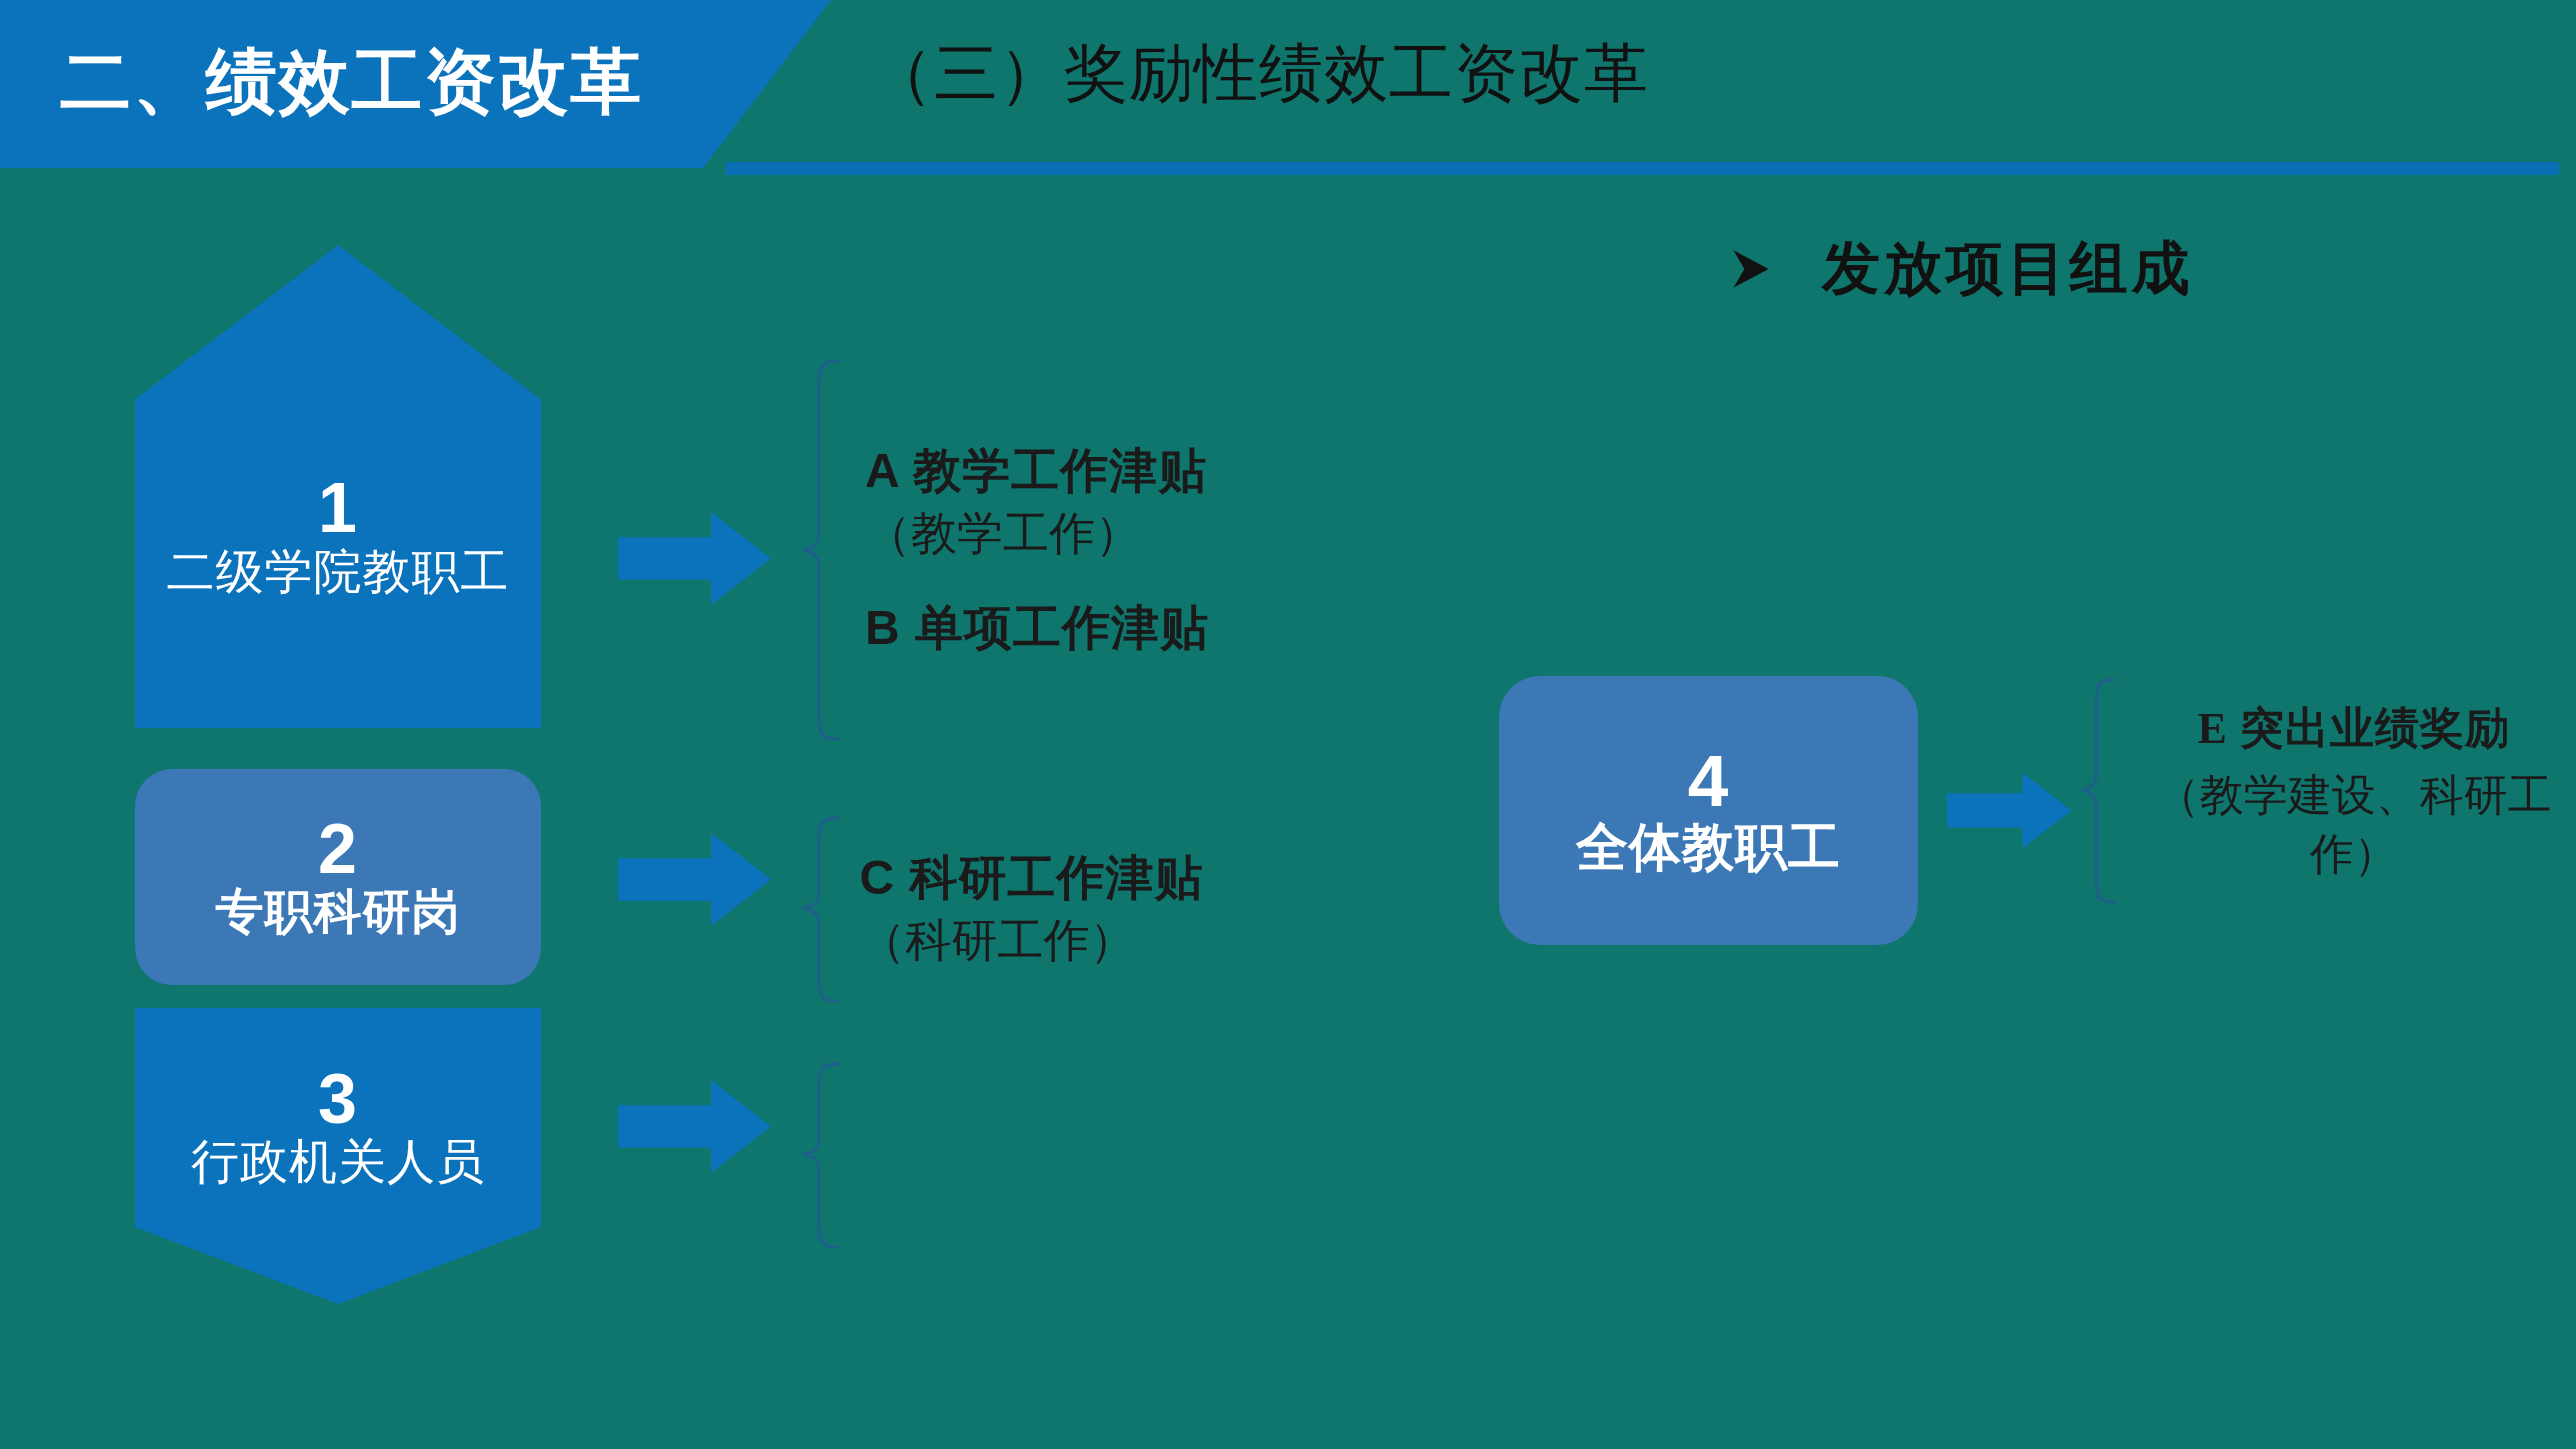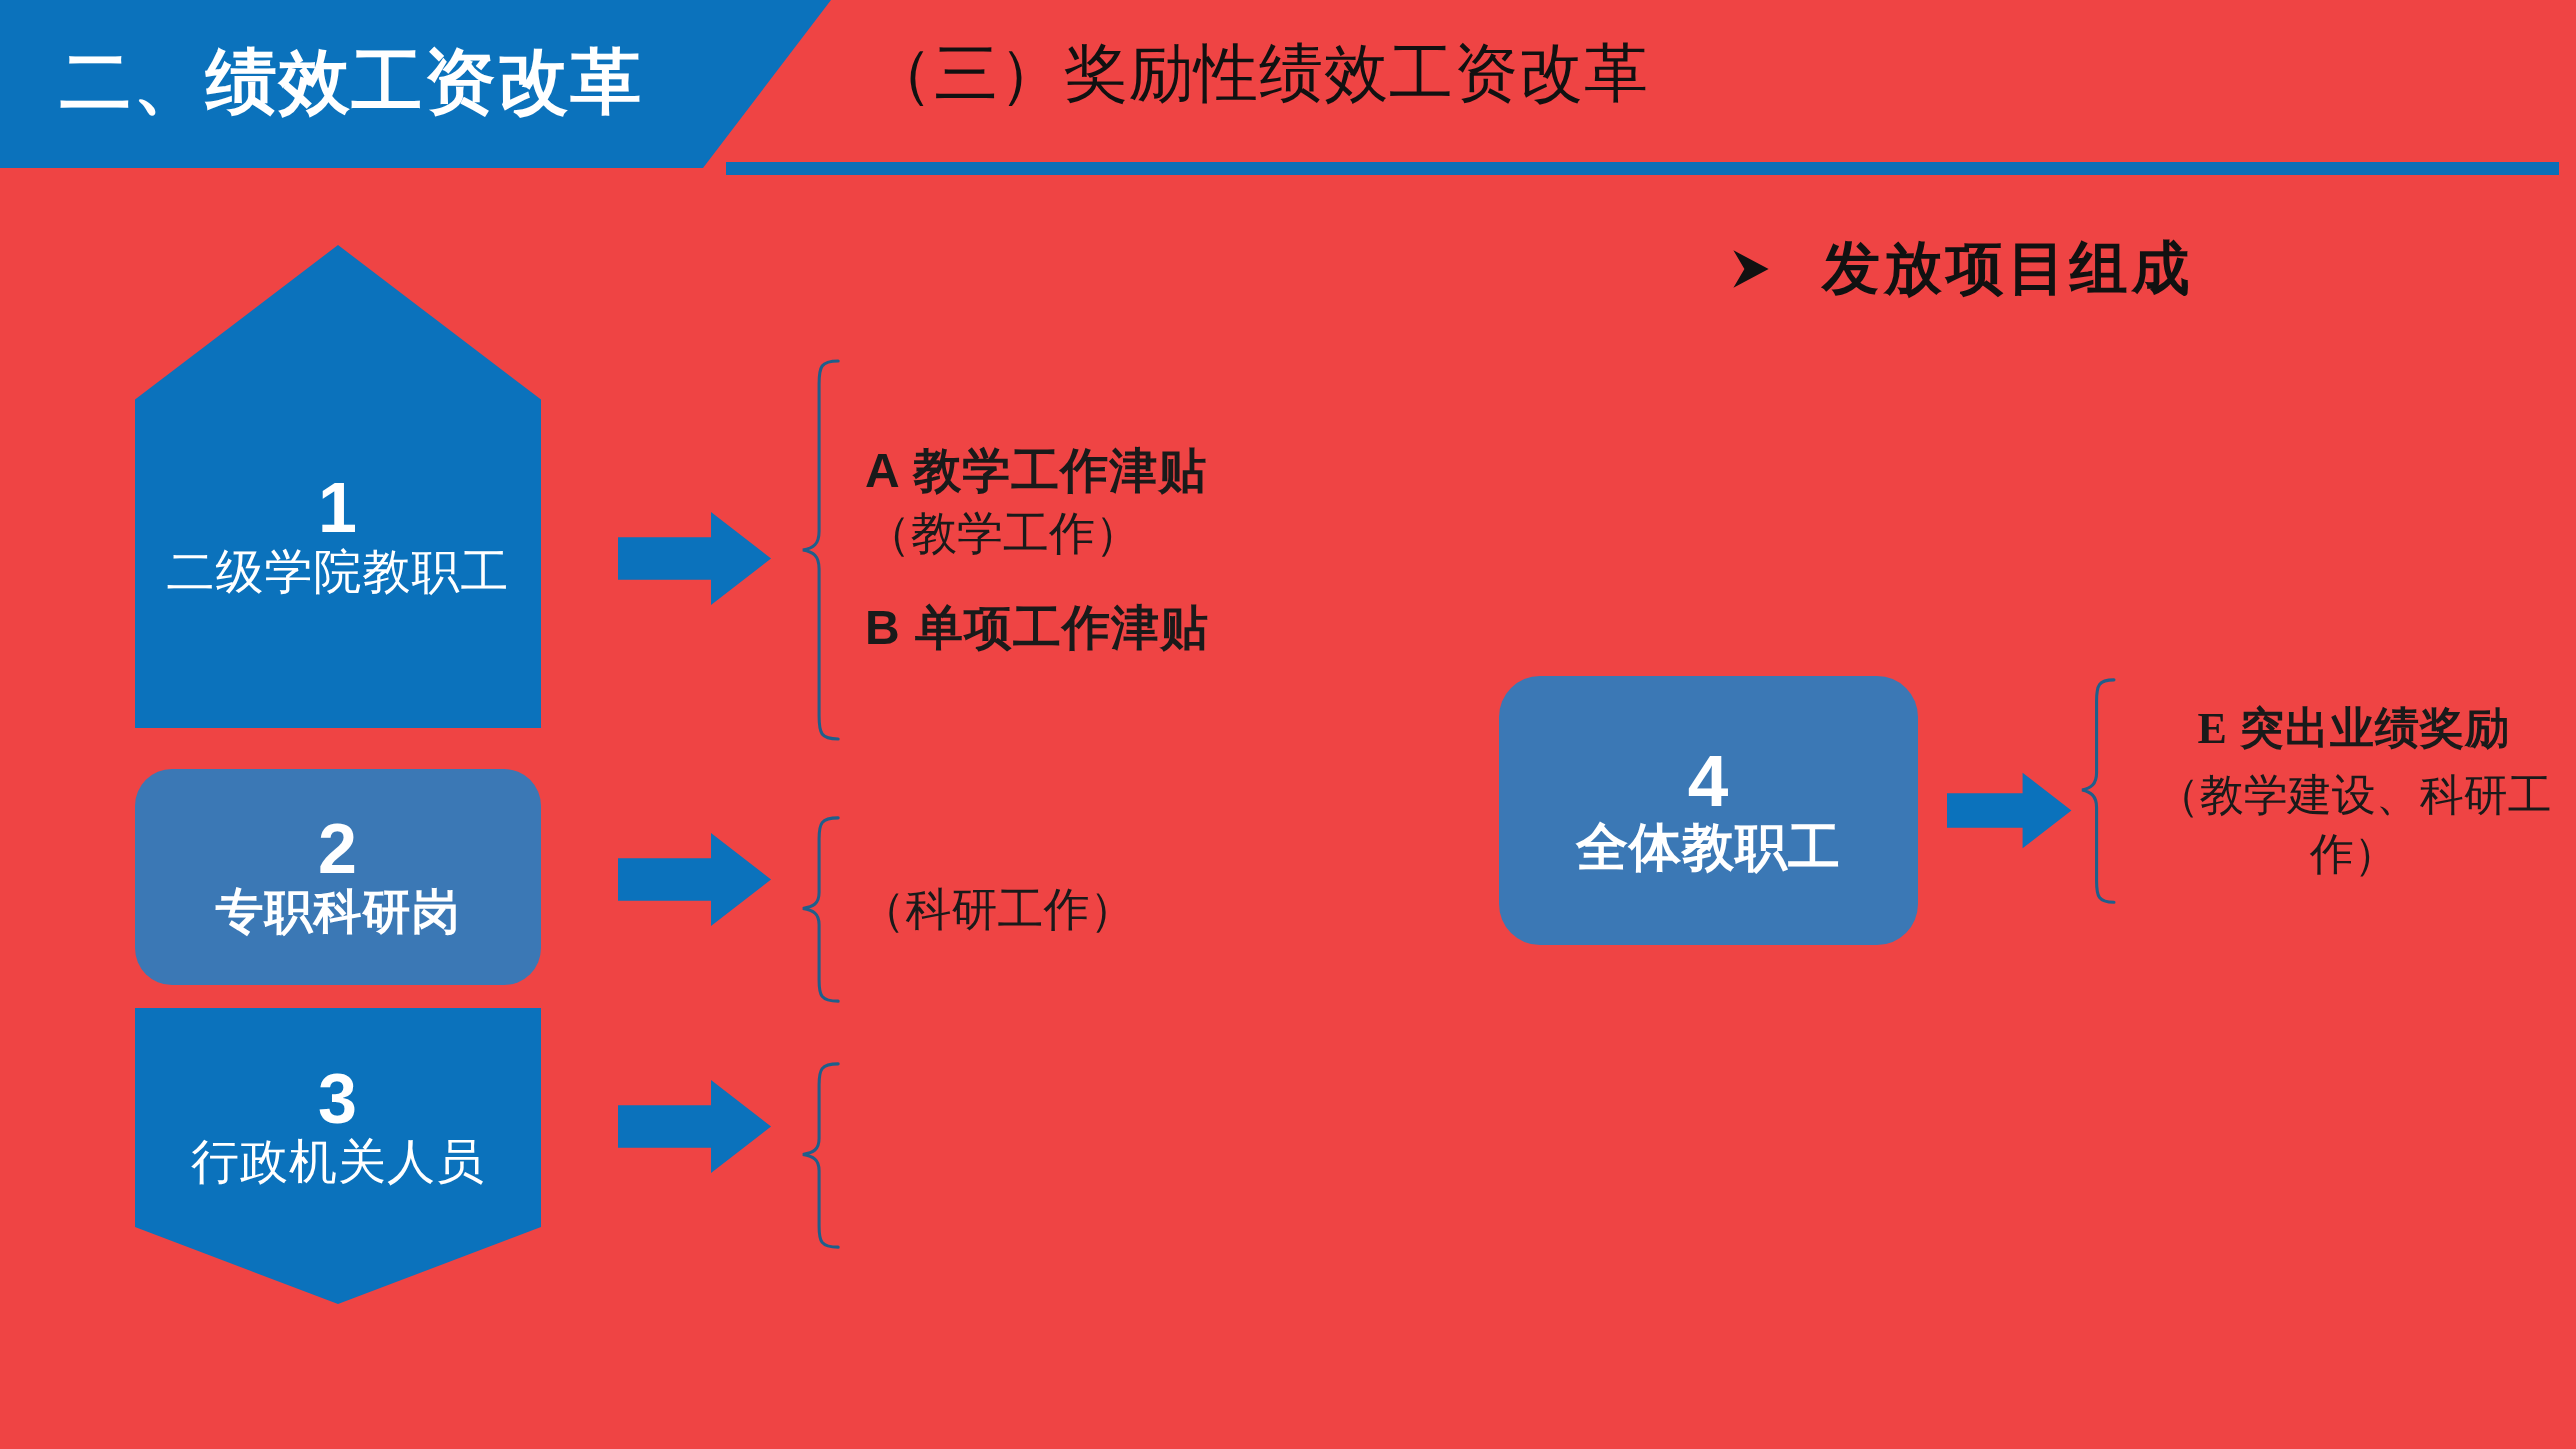--- a/index.html
+++ b/index.html
@@ -7,21 +7,21 @@
     padding: 0;
     background: #ffffff;
   }
   body {
     font-family: "Liberation Sans", "DejaVu Sans", sans-serif;
   }
   #slide {
     position: relative;
     width: 2576px;
     height: 1450px;
-    background: #ef4444;
+    background: #0f766e;
     overflow: hidden;
   }
 
   
   #header-banner {
     position: absolute;
     left: 0;
     top: 0;
     width: 831px;
     height: 168px;
@@ -277,20 +277,21 @@
       <div class="item-title">B  单项工作津贴</div>
     </div>
   </div>
 
   <div class="brace-block" id="block-c">
     <svg class="brace-svg" width="42" height="193" viewBox="0 0 44 200">
       <path d="M40 4 C22 4 20 10 20 26 L20 82 C20 94 14 97 3 99
                C14 101 20 104 20 116 L20 174 C20 190 22 196 40 196" fill="none" stroke="#1F5F8B" stroke-width="3.2" stroke-linecap="round"></path>
     </svg>
     <div class="brace-text">
+      <div class="item-title">C  科研工作津贴</div>
       <div class="item-desc">（科研工作）</div>
     </div>
   </div>
 
   <div class="brace-block" id="block-d">
     <svg class="brace-svg" width="42" height="193" viewBox="0 0 44 200">
       <path d="M40 4 C22 4 20 10 20 26 L20 82 C20 94 14 97 3 99
                C14 101 20 104 20 116 L20 174 C20 190 22 196 40 196" fill="none" stroke="#1F5F8B" stroke-width="3.2" stroke-linecap="round"></path>
     </svg>
   </div>

